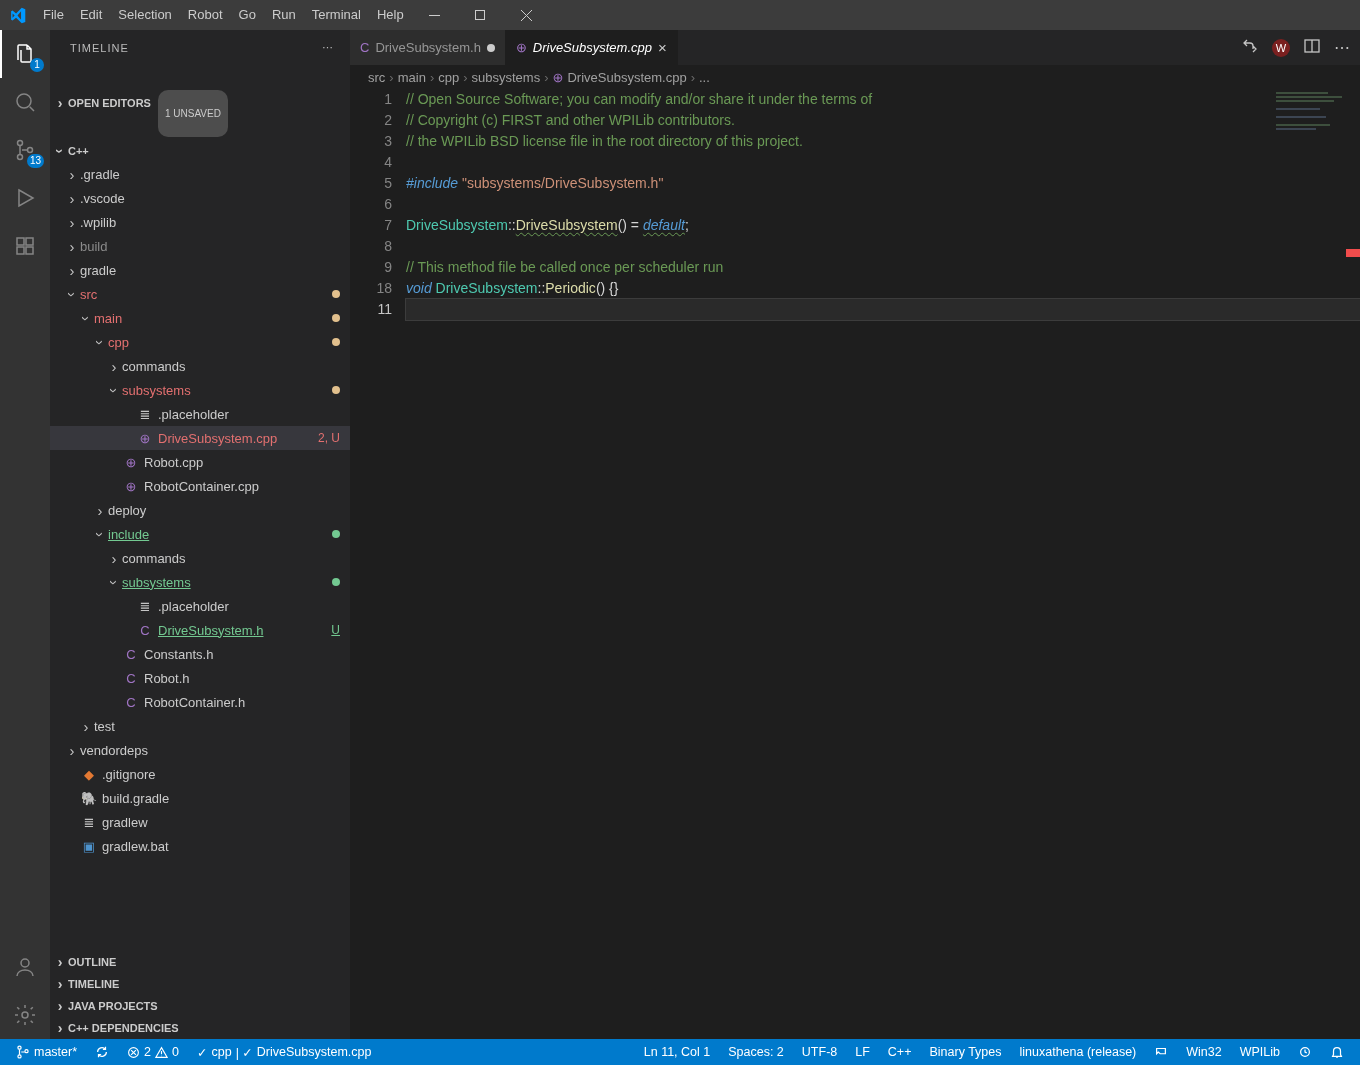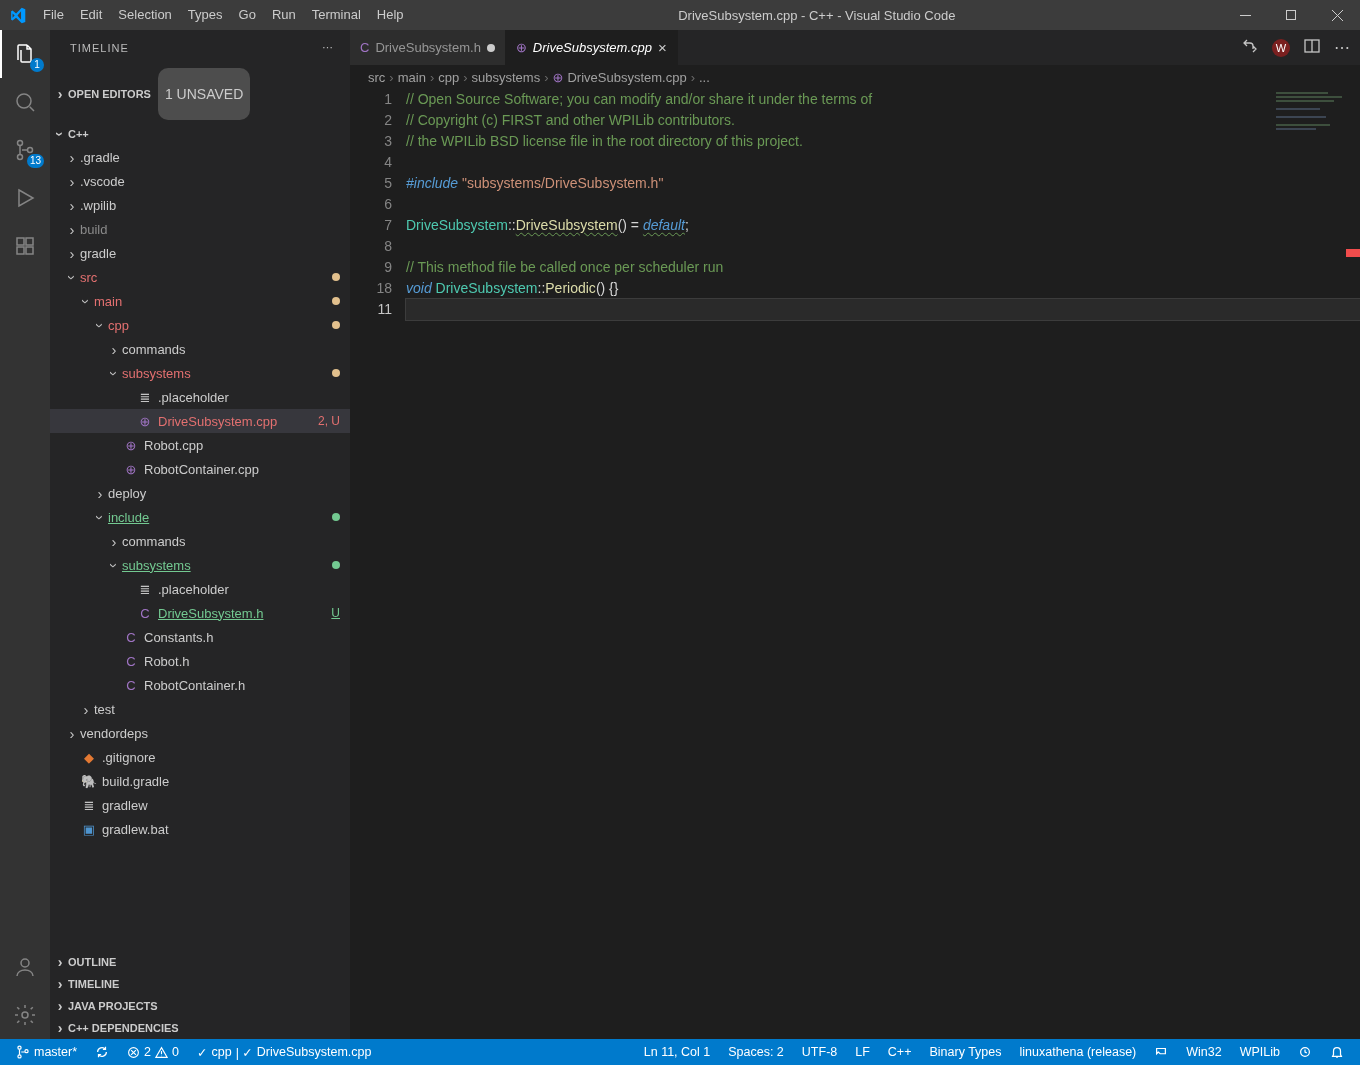--- a/index.html
+++ b/index.html
@@ -23,21 +23,21 @@
 .act-item { width: 50px; height: 48px; display: flex; align-items: center; justify-content: center; position: relative; color: #858585; }
 .act-item.active { color: #ffffff; }
 .act-item.active::before { content: ""; position: absolute; left: 0; top: 0; bottom: 0; width: 2px; background: #ffffff; }
 .act-badge { position: absolute; bottom: 6px; right: 6px; background: #007acc; color: #fff; font-size: 10px; line-height: 14px; min-width: 14px; height: 14px; border-radius: 8px; text-align: center; padding: 0 3px; }
 
 
 .sidebar { width: 300px; background: #252526; display: flex; flex-direction: column; font-size: 13px; overflow: hidden; }
 .side-header { height: 35px; display: flex; align-items: center; justify-content: space-between; padding: 0 16px 0 20px; color: #bbbbbb; font-size: 11px; letter-spacing: 1px; }
 .side-section { display: flex; align-items: center; padding: 3px 8px 3px 2px; font-weight: 700; font-size: 11px; color: #cccccc; cursor: default; }
 .side-section .chev { width: 16px; font-size: 14px; text-align: center; color: #cccccc; }
-.side-badge { background: #4d4d4d; border-radius: 10px; padding: 18px 7px; margin-left: 7px; font-size: 14px; font-weight: 400; }
+.side-badge { background: #4d4d4d; border-radius: 10px; padding: 18px 7px; margin-left: 7px; font-size: 10px; font-weight: 400; margin-top: 22px; }
 .tree { flex: 1; overflow: hidden; }
 .row { display: flex; align-items: center; height: 24px; padding-right: 10px; color: #cccccc; cursor: default; position: relative; }
 .row .twist { width: 16px; text-align: center; color: #c5c5c5; font-size: 15px; }
 .row .icon { width: 18px; text-align: center; margin-right: 4px; font-size: 13px; }
 .row .lbl { flex: 1; white-space: nowrap; overflow: hidden; text-overflow: ellipsis; font-size: 13px; }
 .row .stat { font-size: 12px; color: inherit; margin-left: 6px; }
 .row .dot { width: 8px; height: 8px; border-radius: 50%; margin-left: 6px; }
 .row.selected { background: #37373d; }
 .row.modified { color: #e2c08d; }
 .row.modified .dot { background: #e2c08d; }
@@ -96,27 +96,26 @@
 <div class="titlebar">
   <div class="logo">
     <svg width="17" height="17" viewBox="0 0 24 24">
         <path fill="#0098ff" d="M23 3l-5-2-8 8-5-4-2 1v12l2 1 5-4 8 8 5-2V3zM5 15V9l3 3-3 3zm12 3l-5-6 5-6v12z"></path>
       </svg>
   </div>
   <div class="menus">
     <div class="menu">File</div>
     <div class="menu">Edit</div>
     <div class="menu">Selection</div>
-    <div class="menu">Types</div>
+    <div class="menu">Robot</div>
     <div class="menu">Go</div>
     <div class="menu">Run</div>
     <div class="menu">Terminal</div>
     <div class="menu">Help</div>
   </div>
-  <div class="title">DriveSubsystem.cpp - C++ - Visual Studio Code</div>
   <div class="winctrl">
     <div class="winbtn">
         <svg width="11" height="11">
           <rect x="0" y="5" width="11" height="1" fill="#ccc"></rect>
         </svg>
       </div>
     <div class="winbtn">
         <svg width="11" height="11">
           <rect x="0.5" y="0.5" width="9" height="9" fill="none" stroke="#ccc"></rect>
         </svg>

